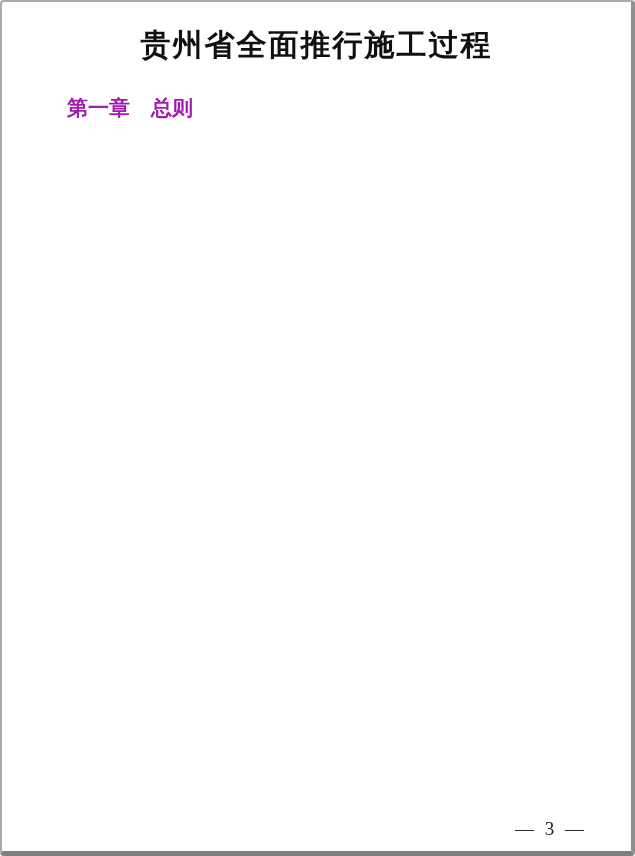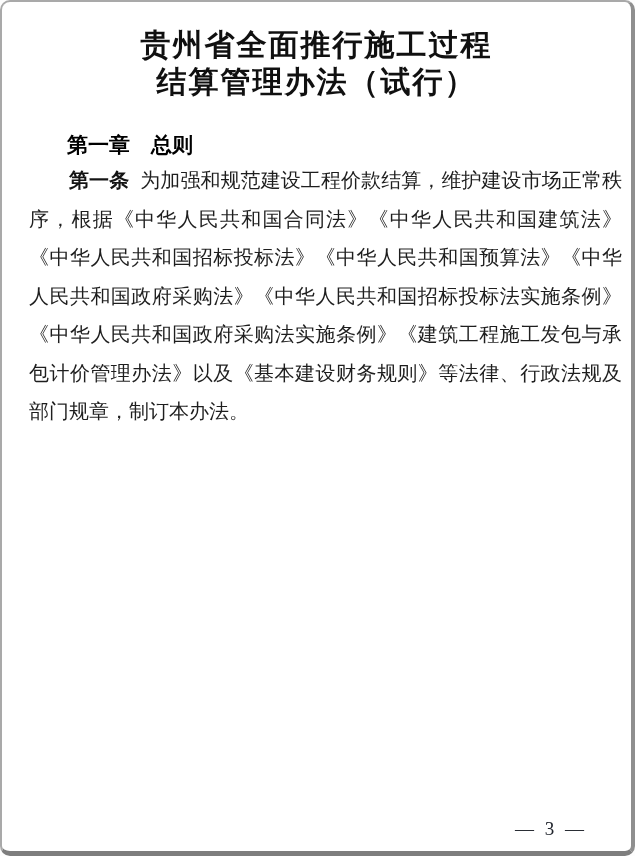--- a/index.html
+++ b/index.html
@@ -10,40 +10,40 @@
   }
   .page {
     position: relative;
     width: 635px;
     height: 856px;
     box-sizing: border-box;
     background: #ffffff;
     border: 2px solid #a9a9a9;
     border-right: 4px solid #8f8f8f;
     border-bottom: 5px solid #7e7e7e;
-    border-radius: 10px;
+    border-radius: 4px;
     overflow: hidden;
     color: #1b1b1b;
   }
   .doc-title {
     padding-top: 24px;
     text-align: center;
     font-size: 30px;
     line-height: 37px;
     font-weight: bold;
     letter-spacing: 2px;
     color: #101010;
     font-family: "Liberation Serif", "DejaVu Serif", serif;
   }
   .chapter-heading {
     margin: 33px 15px 0 65px;
     font-size: 21px;
     line-height: 24px;
     font-weight: bold;
-    color: #000000;
+    color: #a21caf;
     font-family: "Liberation Sans", "DejaVu Sans", sans-serif;
   }
   .chapter-number {
     margin-right: 1em;
   }
   .doc-body {
     margin: 4px 15px 0 27px;
     width: 593px;
     font-size: 20px;
     line-height: 38.5px;
@@ -70,26 +70,24 @@
     font-family: "Liberation Serif", "DejaVu Serif", serif;
   }
 </style>
 </head>
 <body>
 
 <div class="page">
 
   <div class="doc-title">
     <div>贵州省全面推行施工过程</div>
-    <div>结算管理办法（试行）</div>
   </div>
 
   <div class="chapter-heading">
     <span class="chapter-number">第一章</span><span>总则</span>
   </div>
 
   <div class="doc-body">
-    <p><span class="article-label">第一条</span><span>为加强和规范建设工程价款结算，维护建设市场正常秩序，根据《中华人民共和国合同法》《中华人民共和国建筑法》《中华人民共和国招标投标法》《中华人民共和国预算法》《中华人民共和国政府采购法》《中华人民共和国招标投标法实施条例》《中华人民共和国政府采购法实施条例》《建筑工程施工发包与承包计价管理办法》以及《基本建设财务规则》等法律、行政法规及部门规章，制订本办法。</span></p>
   </div>
 
   <div class="page-number">— 3 —</div>
 
 </div>
 
 </body></html>

